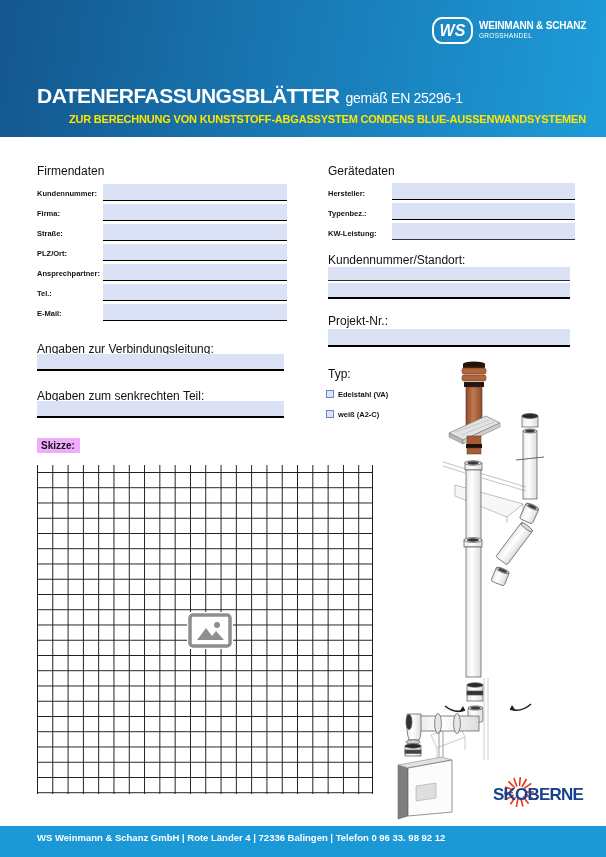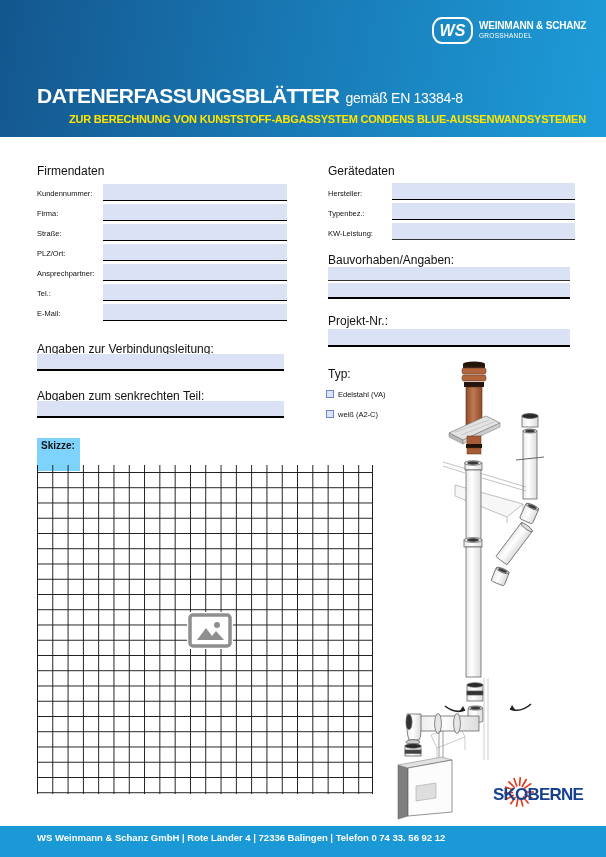--- a/index.html
+++ b/index.html
@@ -16,29 +16,29 @@
   .logo-ws { color:#fff; font-size:16px; font-weight:800; font-style:italic; letter-spacing:0; }
   .logo-brand { position:absolute; left:479px; top:20px; color:#fff; font-size:10px; font-weight:800; letter-spacing:-0.2px; white-space:nowrap; }
   .logo-sub { position:absolute; left:479px; top:32px; color:#fff; font-size:6.5px; font-weight:400; letter-spacing:0.3px; }
   .title { position:absolute; left:37px; top:84px; color:#fff; white-space:nowrap; }
   .title .big { font-size:21px; font-weight:700; letter-spacing:-0.5px; }
   .title .small { font-size:14px; font-weight:500; margin-left:6px; letter-spacing:-0.3px; }
   .subtitle { position:absolute; left:37px; top:113px; color:#ffe500; font-size:11px; font-weight:700; letter-spacing:-0.2px; white-space:nowrap;margin-left:32px; }
 
   
   .h1 { position:absolute; font-size:12px; font-weight:400; color:#111; white-space:nowrap; }
-  .lbl { position:absolute; font-size:7.5px; font-weight:400; color:#111; white-space:nowrap;text-align:center; }
+  .lbl { position:absolute; font-size:7.5px; font-weight:700; color:#111; white-space:nowrap;text-align:center; }
   .fbox { position:absolute; background:#dce2f6; border:none; border-bottom:1.5px solid #000;
           height:17px; font-size:9px; padding:0 3px; font-family:"Liberation Sans",sans-serif; }
   .fbox.thin { border-bottom:1px solid #333; }
   .fbox.thick { border-bottom:2px solid #000; }
   .cb { position:absolute; appearance:none; -webkit-appearance:none; width:8px; height:8px;
         background:#dce4f7; border:1px solid #6e83c8; margin:0; }
-  .skizze-tag { position:absolute; left:37px; top:438px; background:#7dd3fc; color:#111;
-                font-size:10px; font-weight:700; padding:2px 5px 20px 4px; }
+  .skizze-tag { position:absolute; left:37px; top:438px; background:#f0abfc; color:#111;
+                font-size:10px; font-weight:700; padding:2px 5px 2px 4px; }
 
   
   .grid { position:absolute; left:37px; top:465px; width:336px; height:329px;
           background-image:
             linear-gradient(90deg,#1c1c1c 0,#1c1c1c 1px,transparent 1px),
             linear-gradient(180deg,#1c1c1c 0,#1c1c1c 1px,transparent 1px);
           background-size:15.3px 329px, 336px 15.25px;
           background-position:0 0, 0 7px;
           border-right:1px solid #1c1c1c; }
   .imgph { position:absolute; left:187px; top:612px; width:46px; height:37px; background:#fff; }
@@ -59,21 +59,21 @@
 
 <div class="page">
 
   <div class="header">
     <div class="logo-box">
       <span class="logo-ws">WS</span>
     </div>
     <div class="logo-brand">WEINMANN &amp; SCHANZ</div>
     <div class="logo-sub">GROSSHANDEL</div>
     <div class="title">
-      <span class="big">DATENERFASSUNGSBLÄTTER</span><span class="small">gemäß EN 13384-8</span>
+      <span class="big">DATENERFASSUNGSBLÄTTER</span><span class="small">gemäß EN 25296-1</span>
     </div>
     <div class="subtitle">ZUR BERECHNUNG VON KUNSTSTOFF-ABGASSYSTEM CONDENS BLUE-AUSSENWANDSYSTEMEN</div>
   </div>
 
   <div class="h1" style="left:37px; top:164px;">Firmendaten</div>
 
   <div class="lbl" style="left:37px; top:189px;">Kundennummer:</div>
   <input class="fbox" style="left: 103px; top: 184px; width: 184px;">
   <div class="lbl" style="left:37px; top:209px;">Firma:</div>
   <input class="fbox" style="left: 103px; top: 204px; width: 184px;">
@@ -90,21 +90,21 @@
 
   <div class="h1" style="left:328px; top:164px;">Gerätedaten</div>
 
   <div class="lbl" style="left:328px; top:189px;">Hersteller:</div>
   <input class="fbox" style="left: 392px; top: 183px; width: 183px;">
   <div class="lbl" style="left:328px; top:209px;">Typenbez.:</div>
   <input class="fbox" style="left: 392px; top: 203px; width: 183px;">
   <div class="lbl" style="left:328px; top:229px;">KW-Leistung:</div>
   <input class="fbox thin" style="left: 392px; top: 223px; width: 183px;">
 
-  <div class="h1" style="left:328px; top:253px;">Bauvorhaben/Angaben:</div>
+  <div class="h1" style="left:328px; top:253px;">Kundennummer/Standort:</div>
   <input class="fbox thin" style="left: 328px; top: 267px; width: 242px; height: 14px;">
   <input class="fbox thick" style="left: 328px; top: 283px; width: 242px; height: 16px;">
 
   <div class="h1" style="left:328px; top:314px;">Projekt-Nr.:</div>
   <input class="fbox thick" style="left: 328px; top: 329px; width: 242px; height: 18px;">
 
   <div class="h1" style="left:37px; top:342px;">Angaben zur Verbindungsleitung:</div>
   <input class="fbox thick" style="left: 37px; top: 354px; width: 247px;">
 
   <div class="h1" style="left:37px; top:389px;">Abgaben zum senkrechten Teil:</div>
@@ -265,17 +265,17 @@
         <line x1="30" y1="13" x2="34.5" y2="5"></line>
         <line x1="31.9" y1="14.6" x2="39.3" y2="9.4"></line>
       </g>
       <text x="1" y="26" font-family="Liberation Sans, sans-serif" font-size="17" font-weight="bold" letter-spacing="-0.8" fill="#16418f">SKOBERNE</text>
     </svg>
   </div>
 
 
   <div class="bar">
     <div class="bar-text">
-      <span class="b">WS Weinmann &amp; Schanz GmbH</span><span class="r"> | Rote Länder 4 | 72336 Balingen | Telefon 0 74 33. 56 92 12</span>
+      <span class="b">WS Weinmann &amp; Schanz GmbH</span><span class="r"> | Rote Länder 4 | 72336 Balingen | Telefon 0 96 33. 98 92 12</span>
     </div>
   </div>
 
 </div>
 
 </body></html>

